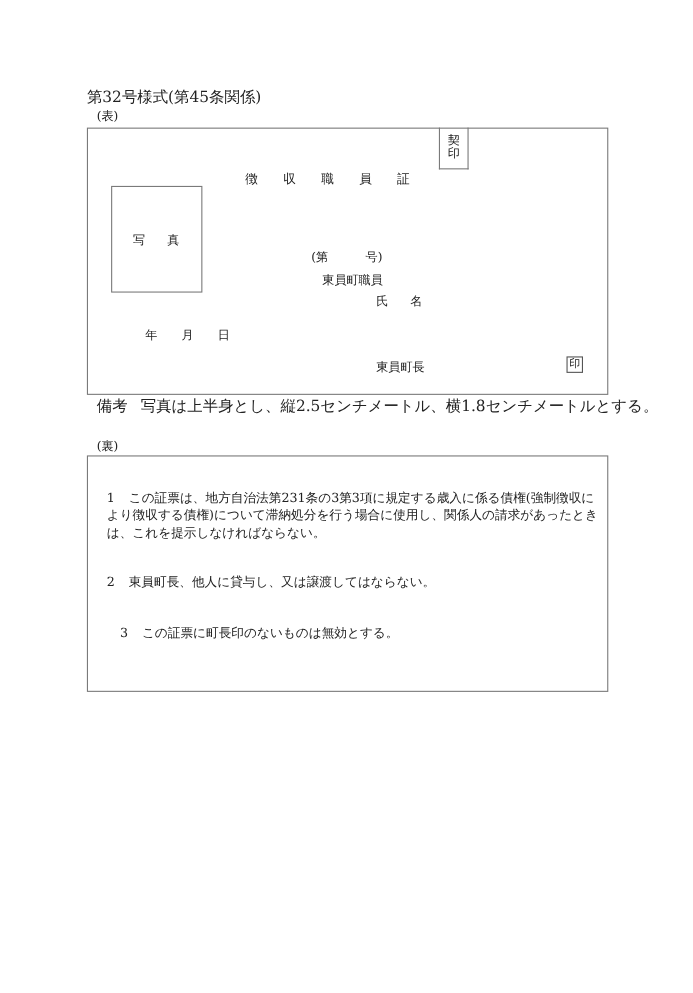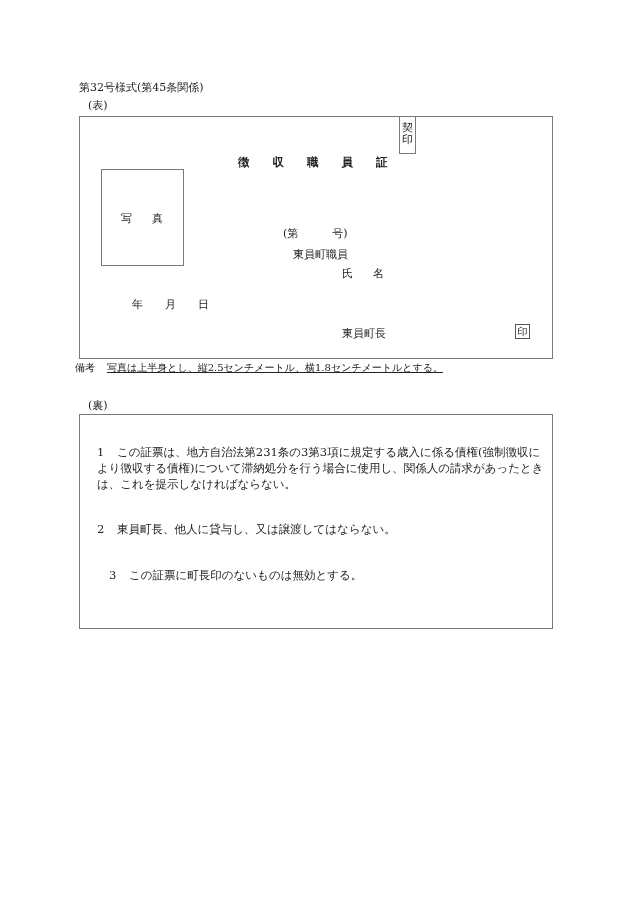--- a/index.html
+++ b/index.html
@@ -3,41 +3,41 @@
   <meta charset="utf-8">
   <style>
     html, body { margin: 0; padding: 0; background: #ffffff; }
     body {
       width: 630px; height: 903px; position: relative; overflow: hidden;
       font-family: "DejaVu Serif", "Liberation Serif", serif;
       color: #222222; font-size: 11px;
     }
     .abs { position: absolute; white-space: nowrap; }
     .box { position: absolute; border: 1px solid #7a7a7a; box-sizing: border-box; }
-    .title { left: 79px; top: 80px; font-size: 11px; }
+    .title { left: 79px; top: 80px; font-size: 14px; }
     .omote { left: 88px; top: 98px; }
     .front { left: 79px; top: 116px; width: 474px; height: 243px; }
-    .keiin { left: 399px; top: 116px; width: 17px; height: 38px; border-top: none;
+    .keiin { left: 399px; top: 116px; width: 27px; height: 38px; border-top: none;
       font-size: 11px; line-height: 12px; text-align: center; padding-top: 6px; }
-    .heading { left: 238px; top: 155px; font-size: 11.5px; word-spacing: 0; font-weight: bold; }
+    .heading { left: 223px; top: 155px; font-size: 11.5px; word-spacing: 0; }
     .heading span { display: inline-block; margin-right: 23px; }
     .photo { left: 101px; top: 169px; width: 83px; height: 97px; }
     .photo-label { left: 121px; top: 211px; letter-spacing: 0; }
     .photo-label span { display:inline-block; margin-right: 20px; }
     .number { left: 283px; top: 201px; margin-top: 25px; }
     .number span.gap { display:inline-block; width: 34px; }
     .org { left: 293px; top: 247px; }
     .name { left: 342px; top: 266px; text-align: right; }
     .name span { display:inline-block; margin-right: 20px; }
     .date { left: 132px; top: 297px; }
     .date span { display:inline-block; margin-right: 22px; }
     .mayor { left: 342px; top: 326px; }
     .seal { left: 515px; top: 324px; width: 15px; height: 15px; font-size: 10px;
       line-height: 13px; text-align: center; border-color: #555; }
-    .note { left: 75px; top: 361px; font-size: 10px; text-decoration: underline; }
+    .note { left: 88px; top: 361px; font-size: 14px; }
     .note .label { display:inline-block; margin-right: 12px; }
     .ura { left: 88px; top: 398px; }
     .back { left: 79px; top: 414px; width: 474px; height: 215px; }
     .rule { position: absolute; left: 97px; width: 452px; font-size: 11.5px; line-height: 16px; white-space: normal; }
     .rule .num { display:inline-block; width: 20px; }
     .r1 { top: 444px; }
     .r2 { top: 521px; }
     .r3 { top: 567px; margin-left: 12px; }
   </style>
 </head>

